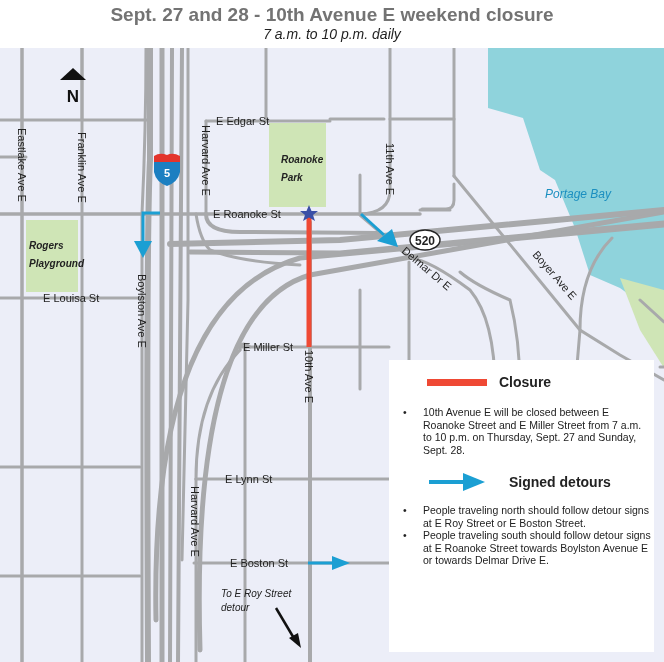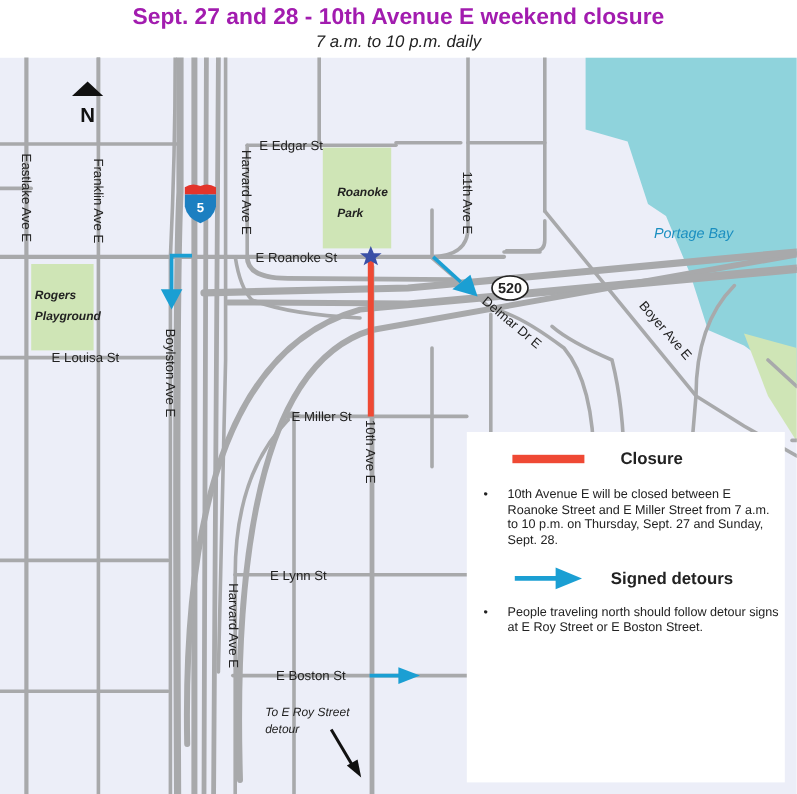--- a/index.html
+++ b/index.html
@@ -1,18 +1,18 @@
 <!DOCTYPE html>
 <html><head>
 <meta charset="utf-8">
 <style>
   html, body { margin:0; padding:0; background:#ffffff; }
   body { width:664px; height:662px; position:relative; overflow:hidden; font-family:"Liberation Sans", sans-serif; color:#222; }
   .header { position:absolute; left:0; top:0; width:664px; height:48px; background:#fff; text-align:center; }
-  .title { font-size:19px; font-weight:bold; color:#a21caf; margin-top:4px; line-height:22px; }
+  .title { font-size:19px; font-weight:bold; color:#737373; margin-top:4px; line-height:22px; }
   .subtitle { font-size:14px; font-style:italic; color:#222; line-height:16px; }
   .map { position:absolute; left:0; top:48px; width:664px; height:614px; }
   .map svg { display:block; }
   .lbl { font-family:"Liberation Sans", sans-serif; font-size:11px; fill:#222; }
   .lbl-it { font-family:"Liberation Sans", sans-serif; font-size:10px; font-style:italic; fill:#222; }
   .legend { position:absolute; left:389px; top:360px; width:265px; height:292px; background:#fff; }
   .leg-row { position:absolute; left:0; width:265px; display:flex; align-items:center; }
   .leg-title { font-size:14px; font-weight:bold; color:#222; }
   .leg-list { position:absolute; left:12px; width:250px; margin:0; padding:0; list-style:none; font-size:10.5px; line-height:12.5px; color:#222; }
   .leg-list li { position:relative; padding-left:22px; margin-bottom:0; }
@@ -161,30 +161,31 @@
   <text class="lbl" transform="translate(532,255) rotate(49)">Boyer Ave E</text>
 
   <text class="lbl-it" x="221" y="597" font-size="11">To E Roy Street</text>
   <text class="lbl-it" x="221" y="611" font-size="11">detour</text>
 </svg>
 </div>
 
 <div class="legend">
   <div class="leg-row" style="top:14px;">
     <span style="display:inline-block;width:60px;height:7px;background:#ef4934;margin-left:38px;"></span>
-    <span class="leg-title" style="margin-left:30px;">Closure</span>
+    <span class="leg-title" style="margin-left:12px;">Closure</span>
   </div>
   <ul class="leg-list" style="top:46px;">
     <li>10th Avenue E will be closed between E Roanoke Street and E Miller Street from 7 a.m. to 10 p.m. on Thursday, Sept. 27 and Sunday, Sept. 28.</li>
   </ul>
 
   <div class="leg-row" style="top:111px;">
     <svg width="60" height="22" style="margin-left:38px;">
       <line x1="2" y1="11" x2="40" y2="11" stroke="#1b9fd3" stroke-width="4"></line>
       <polygon points="36,2 58,11 36,20" fill="#1b9fd3"></polygon>
     </svg>
     <span class="leg-title" style="margin-left:22px;">Signed detours</span>
   </div>
   <ul class="leg-list" style="top:144px;">
     <li>People traveling north should follow detour signs at E Roy Street or E Boston Street.</li>
+    <li>People traveling south should follow detour signs at E Roanoke Street towards Boylston Avenue E or towards Delmar Drive E.</li>
   </ul>
 
 </div>
 
 </body></html>

